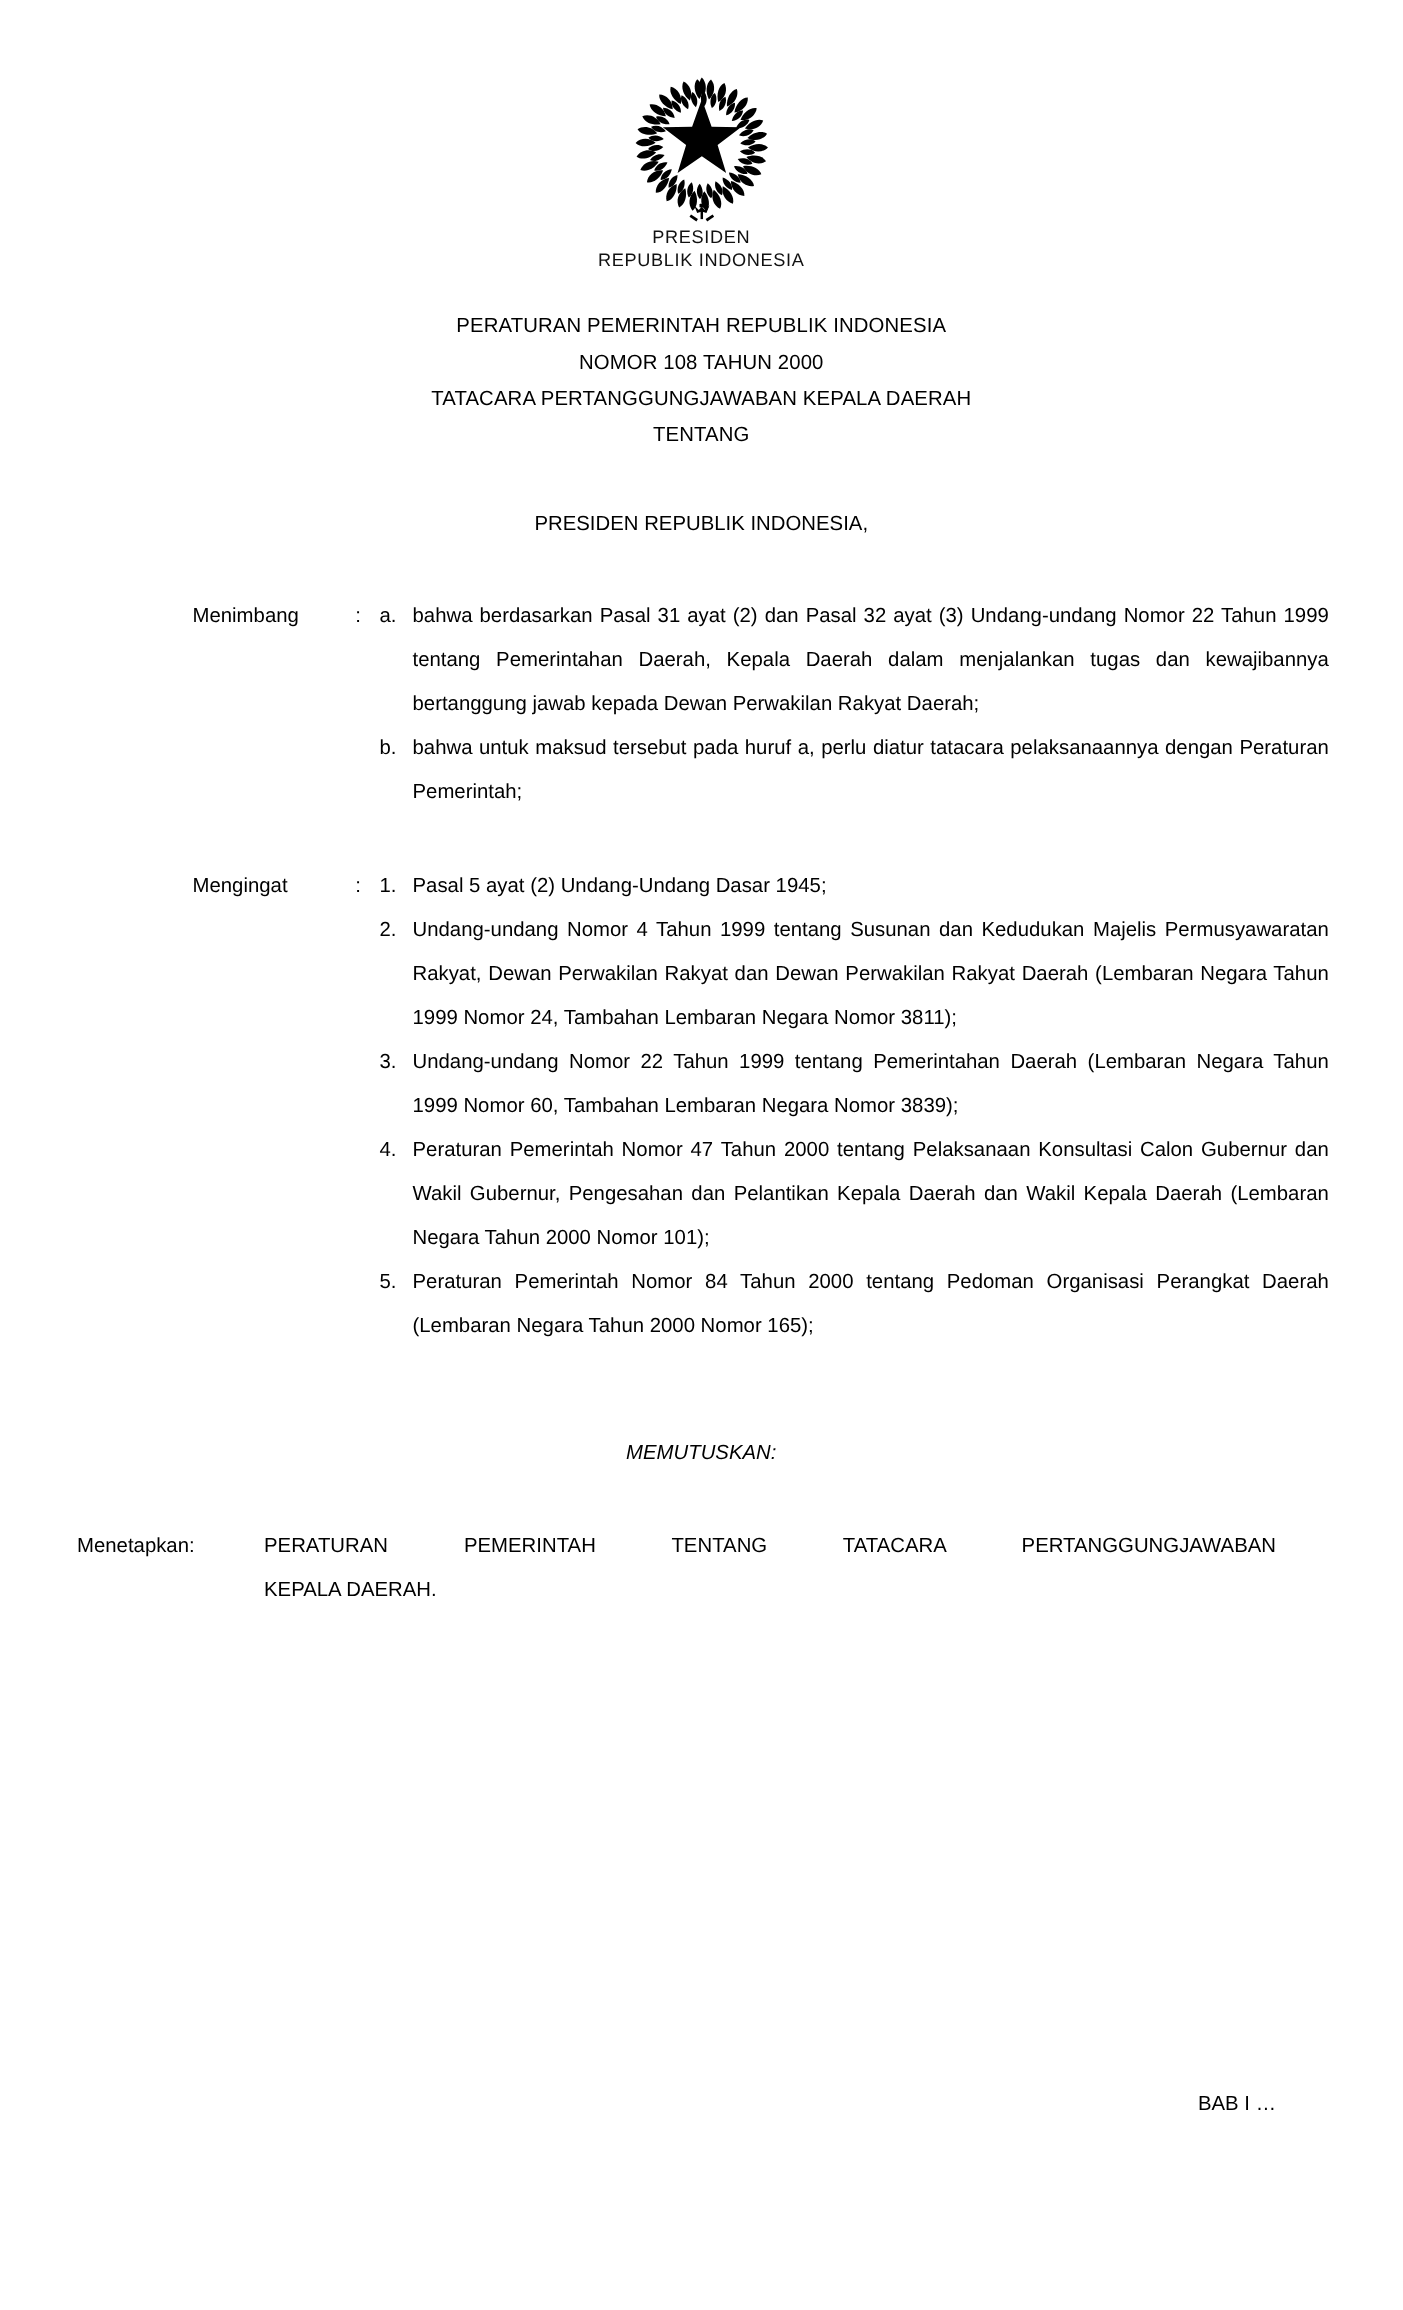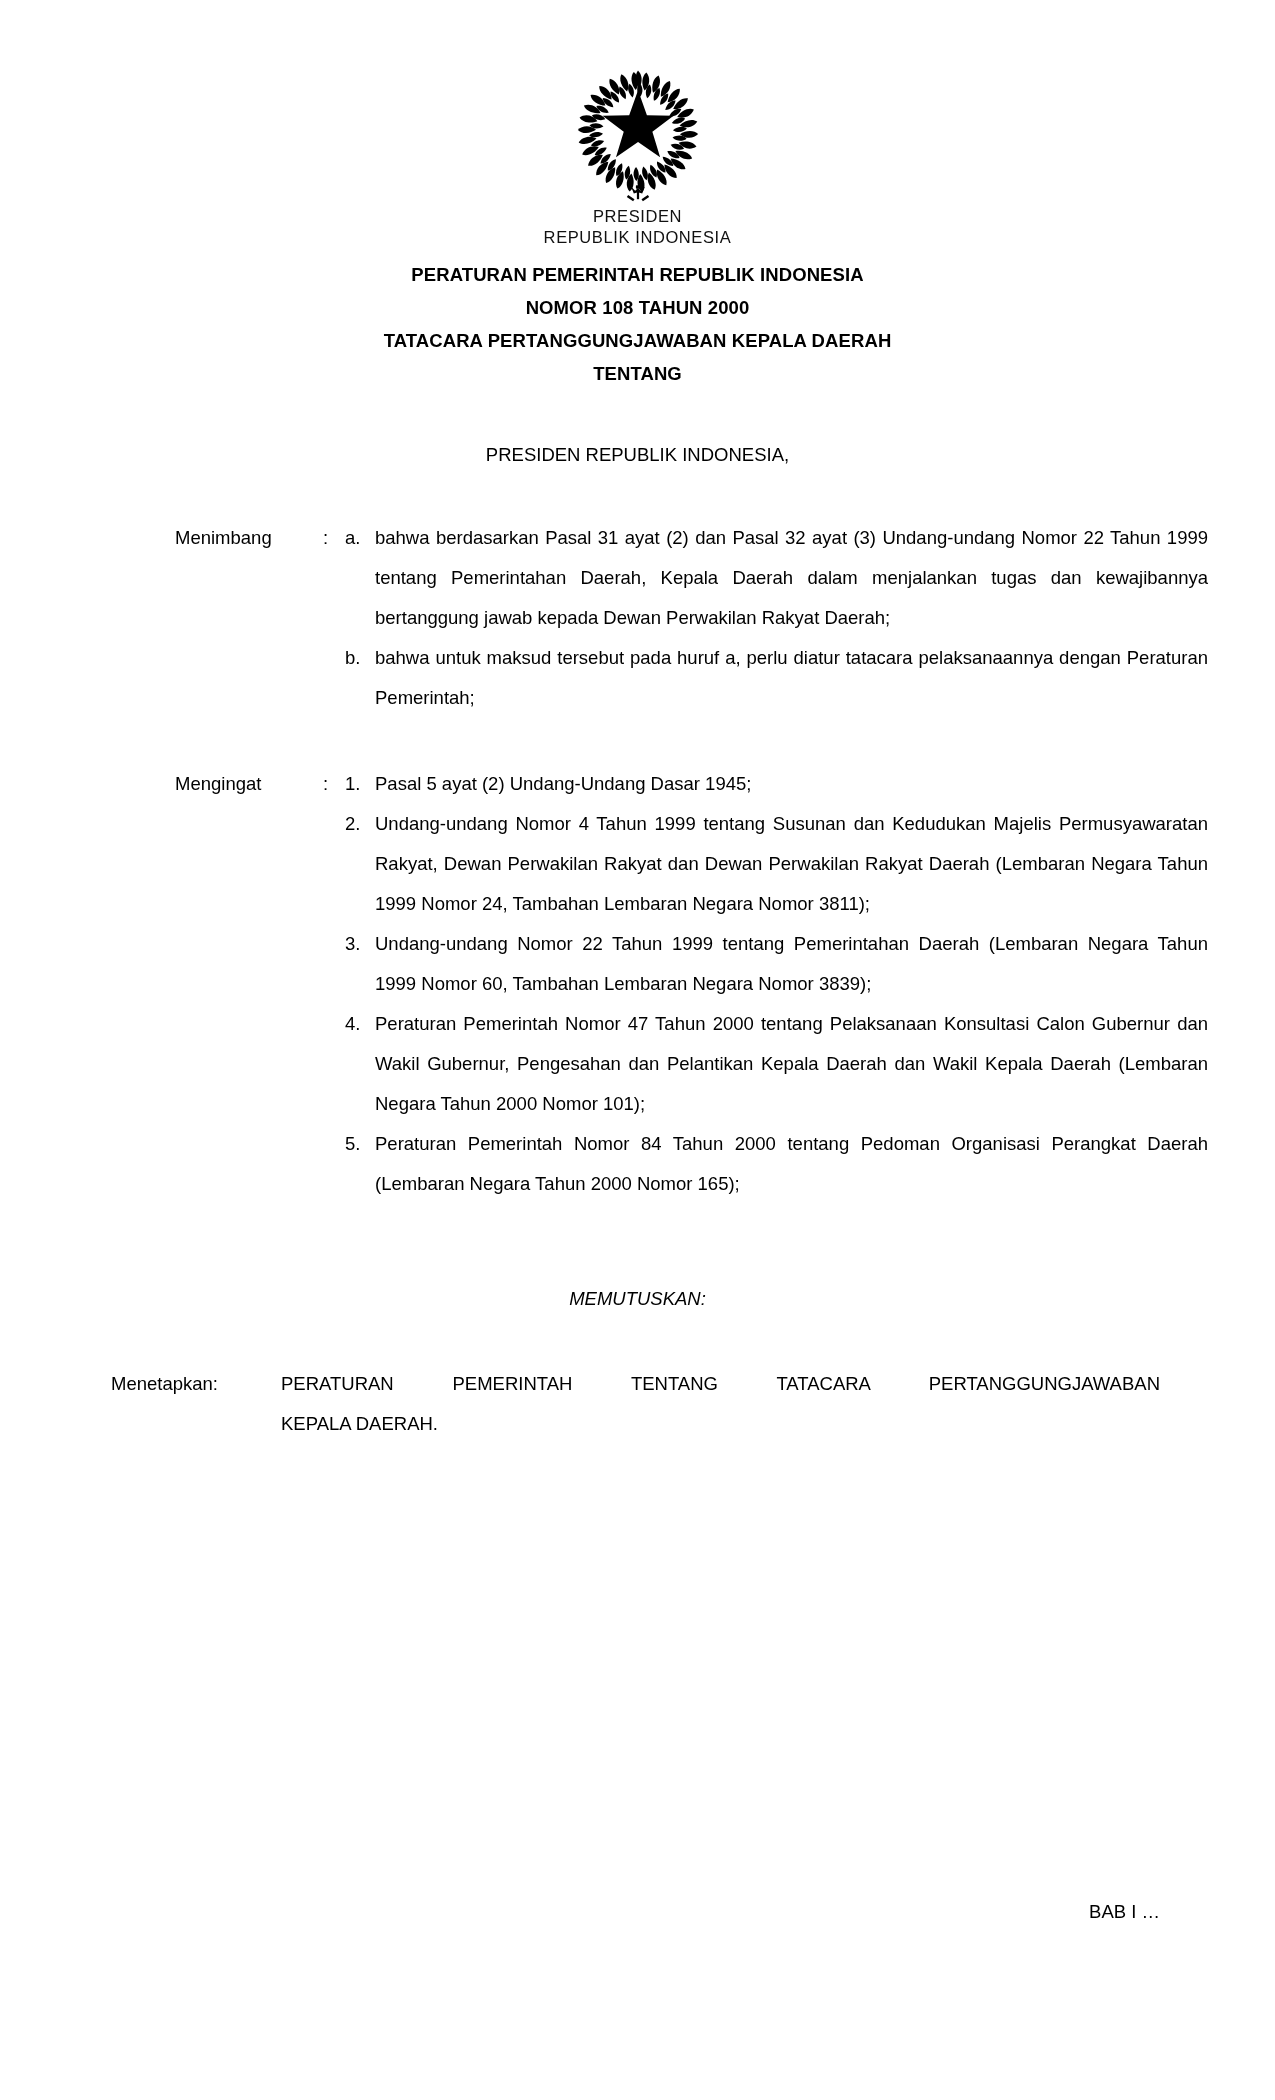--- a/index.html
+++ b/index.html
@@ -39,23 +39,22 @@
     margin-top: 4px;
     font-size: 16.5px;
     line-height: 21px;
     letter-spacing: 0.6px;
     text-align: center;
     color: #111;
   }
 
   
   .title-block {
-    margin-top: 10px;
+    margin-top: 31px;
     text-align: center;
-    font-weight: bold;
   }
   .title-line {
     font-size: 18.5px;
     line-height: 33px;
     letter-spacing: 0.1px;
   }
 
   
   .opening {
     text-align: center;
@@ -116,21 +115,21 @@
   
   .memutuskan {
     margin-top: 80px;
     text-align: center;
     font-size: 18.5px;
     line-height: 30px;
     font-style: italic;
   }
   .menetapkan-section {
     margin-top: 50px;
-    padding-left: 111px;
+    padding-left: 70px;
     padding-right: 115px;
   }
   .menetapkan-row {
     display: flex;
     align-items: flex-start;
   }
   .menetapkan-label {
     flex: 0 0 170px;
     width: 170px;
     font-size: 18.5px;

